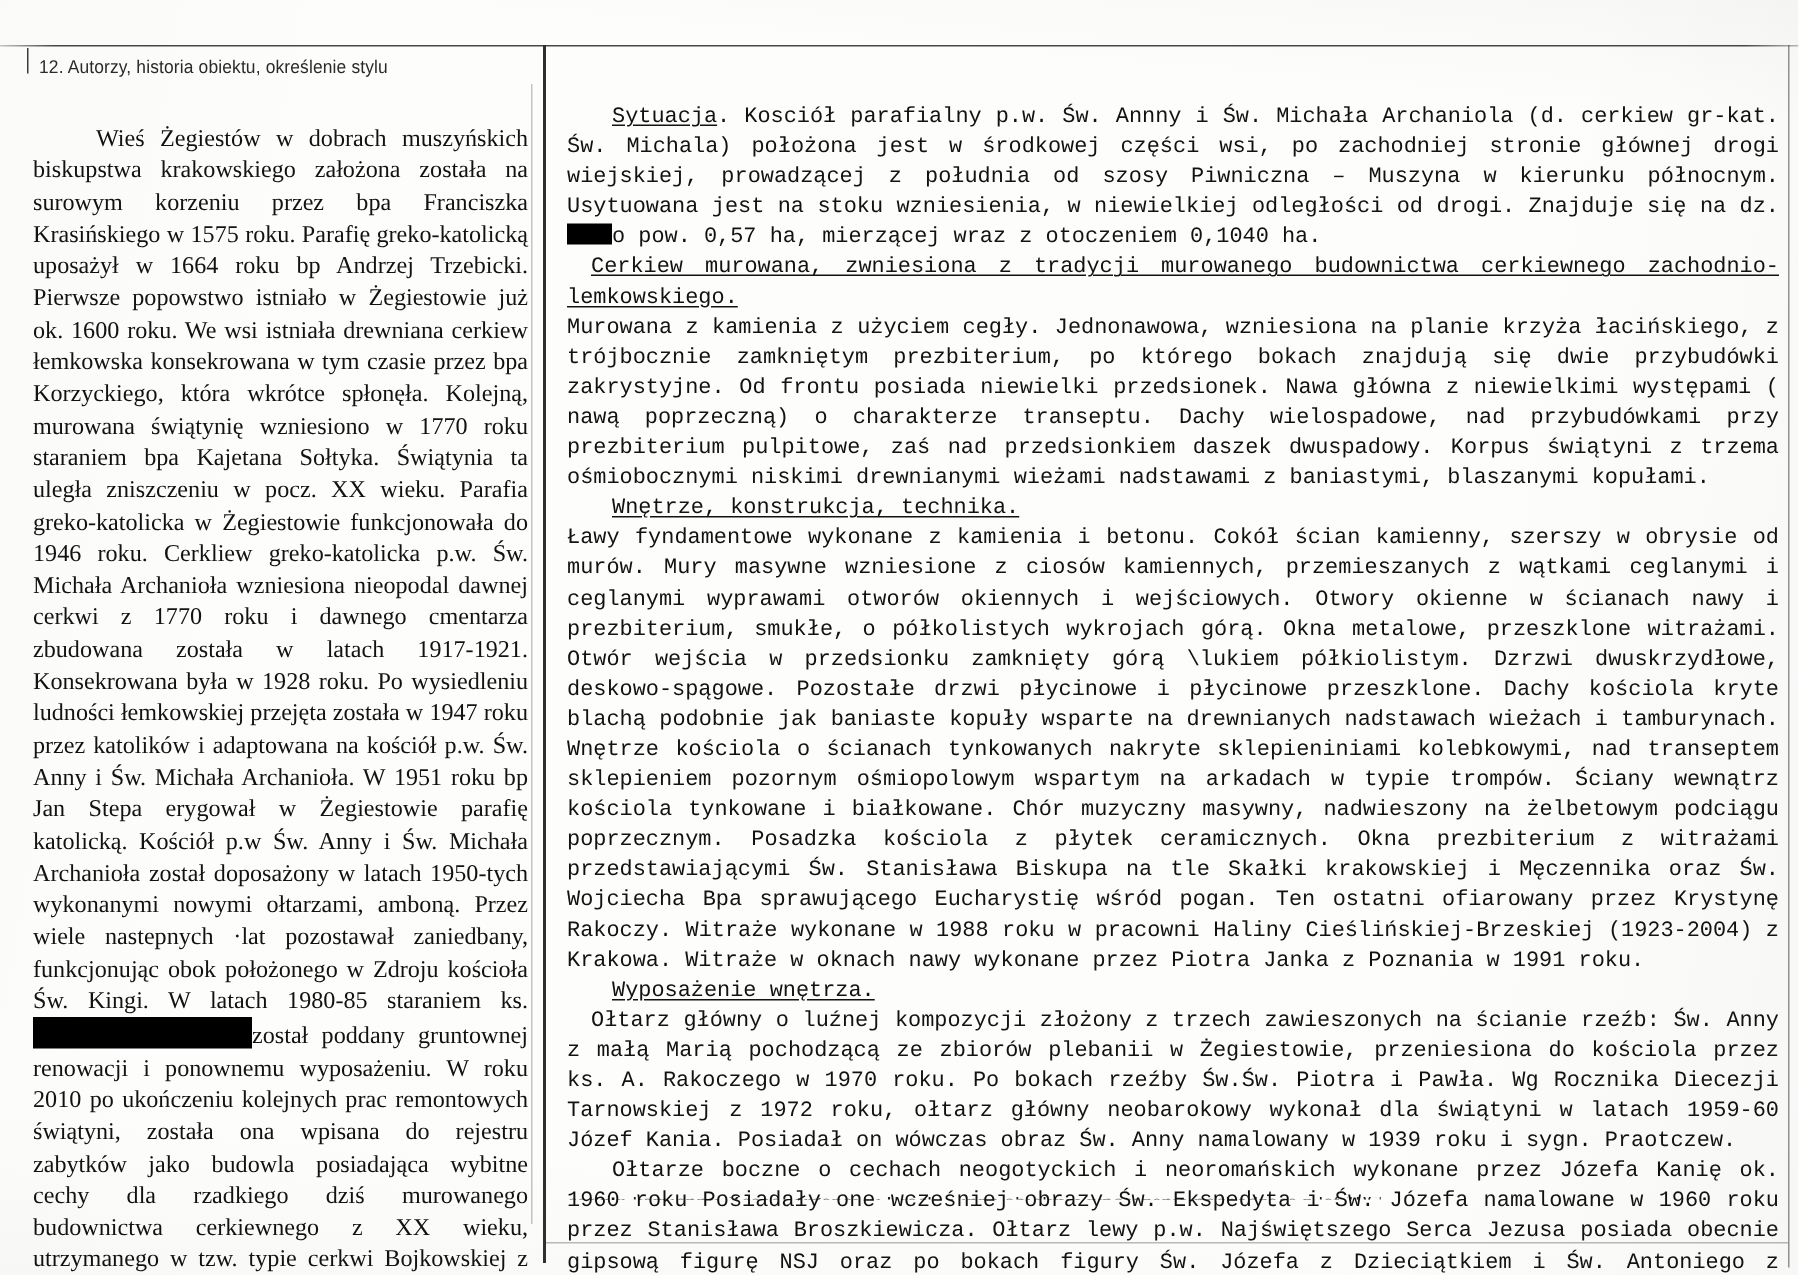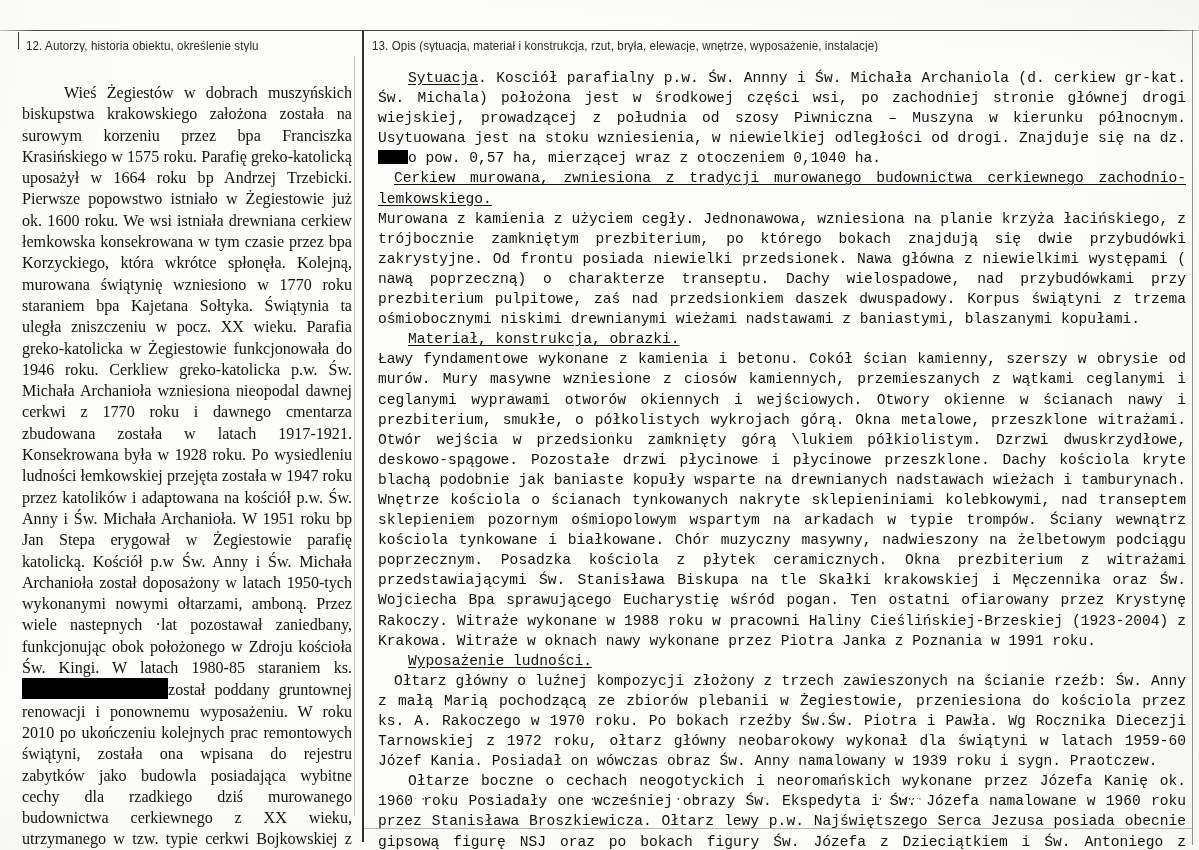--- a/index.html
+++ b/index.html
@@ -196,38 +196,37 @@
 
   <div class="rule-top"></div>
   <div class="tick-left"></div>
   <div class="rule-vertical"></div>
   <div class="rule-col1-right"></div>
   <div class="rule-right"></div>
   <div class="rule-bottom"></div>
 
   <div class="header-band">
     <div class="caption caption-12">12. Autorzy, historia obiektu, określenie stylu</div>
-    <div class="caption caption-13">13. Opis (sytuacja, materiał i konstrukcja, rzut, bryła, elewacje, wnętrze, wyposażenie, instalacje)</div>
   </div>
 
   <div class="col-left">
     <p class="indent"><span>Wieś Żegiestów w dobrach muszyńskich biskupstwa krakowskiego założona została na surowym korzeniu przez bpa Franciszka Krasińskiego w 1575 roku. Parafię greko-katolicką uposażył w 1664 roku bp Andrzej Trzebicki. Pierwsze popowstwo istniało w Żegiestowie już ok. 1600 roku. We wsi istniała drewniana cerkiew łemkowska konsekrowana w tym czasie przez bpa Korzyckiego, która wkrótce spłonęła. Kolejną, murowana świątynię wzniesiono w 1770 roku staraniem bpa Kajetana Sołtyka. Świątynia ta uległa zniszczeniu w pocz. XX wieku. Parafia greko-katolicka w Żegiestowie funkcjonowała do 1946 roku. Cerkliew greko-katolicka p.w. Św. Michała Archanioła wzniesiona nieopodal dawnej cerkwi z 1770 roku i dawnego cmentarza zbudowana została w latach 1917-1921. Konsekrowana była w 1928 roku. Po wysiedleniu ludności łemkowskiej przejęta została w 1947 roku przez katolików i adaptowana na kościół p.w. Św. Anny i Św. Michała Archanioła. W 1951 roku bp Jan Stepa erygował w Żegiestowie parafię katolicką. Kościół p.w Św. Anny i Św. Michała Archanioła został doposażony w latach 1950-tych wykonanymi nowymi ołtarzami, amboną. Przez wiele nastepnych ·lat pozostawał zaniedbany, funkcjonując obok położonego w Zdroju kościoła Św. Kingi. W latach 1980-85 staraniem ks.</span><span class="redaction redaction-left"></span><span>został poddany gruntownej renowacji i ponownemu wyposażeniu. W roku 2010 po ukończeniu kolejnych prac remontowych świątyni, została ona wpisana do rejestru zabytków jako budowla posiadająca wybitne cechy dla rzadkiego dziś murowanego budownictwa cerkiewnego z XX wieku, utrzymanego w tzw. typie cerkwi Bojkowskiej z terenu Zachodniej Łemkowszczyzny.</span></p>
   </div>
 
   <div class="col-right">
 
     <p class="indent"><span class="sec-head">Sytuacja</span><span>. Kosciół parafialny p.w. Św. Annny i Św. Michała Archaniola (d. cerkiew gr-kat. Św. Michala) położona jest w środkowej części wsi, po zachodniej stronie głównej drogi wiejskiej, prowadzącej z południa od szosy Piwniczna – Muszyna w kierunku północnym. Usytuowana jest na stoku wzniesienia, w niewielkiej odległości od drogi. Znajduje się na dz.</span><span class="redaction redaction-right"></span><span>o pow. 0,57 ha,  mierzącej wraz z otoczeniem 0,1040 ha.</span></p>
 
     <p><span class="sec-head-block indent-sm">Cerkiew  murowana,  zwniesiona  z  tradycji  murowanego  budownictwa  cerkiewnego  zachodnio-lemkowskiego.</span><span>Murowana z kamienia z użyciem cegły. Jednonawowa, wzniesiona na planie krzyża łacińskiego, z trójbocznie zamkniętym prezbiterium, po którego bokach znajdują się dwie przybudówki zakrystyjne. Od frontu posiada niewielki przedsionek. Nawa główna z niewielkimi występami ( nawą poprzeczną) o charakterze transeptu.  Dachy wielospadowe, nad przybudówkami przy prezbiterium pulpitowe, zaś nad przedsionkiem daszek dwuspadowy. Korpus świątyni z trzema ośmiobocznymi niskimi drewnianymi wieżami nadstawami z baniastymi, blaszanymi kopułami.</span></p>
 
-    <p class="indent"><span class="sec-head">Materiał, konstrukcja, obrazki.</span></p>
+    <p class="indent"><span class="sec-head">Wnętrze, konstrukcja, technika.</span></p>
 
     <p><span>Ławy fyndamentowe wykonane z kamienia i betonu. Cokół ścian kamienny, szerszy w obrysie od murów. Mury masywne wzniesione z ciosów kamiennych, przemieszanych z wątkami ceglanymi i ceglanymi wyprawami otworów okiennych i wejściowych. Otwory okienne w ścianach nawy i prezbiterium, smukłe, o półkolistych wykrojach górą. Okna metalowe, przeszklone witrażami. Otwór wejścia w przedsionku zamknięty górą \lukiem półkiolistym. Dzrzwi dwuskrzydłowe, deskowo-spągowe. Pozostałe drzwi płycinowe i płycinowe przeszklone. Dachy kościola kryte blachą podobnie jak baniaste kopuły wsparte na drewnianych nadstawach wieżach i tamburynach. Wnętrze kościola o ścianach tynkowanych nakryte sklepieniniami kolebkowymi, nad transeptem sklepieniem pozornym ośmiopolowym wspartym na arkadach w typie trompów. Ściany wewnątrz kościola tynkowane i białkowane. Chór muzyczny masywny, nadwieszony na żelbetowym podciągu poprzecznym. Posadzka kościola z płytek ceramicznych. Okna prezbiterium z witrażami przedstawiającymi Św. Stanisława Biskupa na tle Skałki krakowskiej i Męczennika oraz  Św. Wojciecha Bpa sprawującego Eucharystię wśród pogan. Ten ostatni ofiarowany przez Krystynę Rakoczy. Witraże wykonane w 1988 roku w pracowni Haliny Cieślińskiej-Brzeskiej (1923-2004) z Krakowa. Witraże w oknach nawy wykonane przez Piotra Janka z Poznania  w 1991 roku.</span></p>
 
-    <p class="indent"><span class="sec-head">Wyposażenie ludności.</span></p>
+    <p class="indent"><span class="sec-head">Wyposażenie wnętrza.</span></p>
 
     <p class="indent-sm"><span>Ołtarz  główny o luźnej kompozycji złożony z trzech zawieszonych na ścianie rzeźb: Św. Anny z małą Marią pochodzącą ze zbiorów plebanii w Żegiestowie, przeniesiona do kościola przez ks. A. Rakoczego w 1970 roku. Po bokach rzeźby Św.Św. Piotra i Pawła. Wg Rocznika Diecezji Tarnowskiej z 1972 roku, ołtarz główny neobarokowy wykonał dla świątyni w latach 1959-60 Józef Kania. Posiadał on wówczas obraz Św. Anny namalowany w 1939 roku i sygn. Praotczew.</span></p>
 
     <p class="indent"><span>Ołtarze boczne o cechach neogotyckich i neoromańskich wykonane przez Józefa Kanię ok. 1960 roku Posiadały one wcześniej obrazy Św. Ekspedyta i Św. Józefa namalowane w 1960 roku przez Stanisława Broszkiewicza. Ołtarz lewy p.w. Najświętszego Serca Jezusa posiada obecnie gipsową figurę NSJ oraz po bokach figury Św. Józefa z Dzieciątkiem i Św. Antoniego z Dzieciątkiem W szczycie znajduje się obrazek Św. Józefa (wzmiankowane także Św. Huberta i Św. Kingi). Ołtarz boczny prawy p.w.  MB Wspomożenia wiernych z figurą MB Fatimskiej, a po bokach z figurmi Św. Teresy i Św. Józefa. W zwieńczeniu posiada trzy obrazki: Św. Edwarda, Św. Ekspedyta i Św. Jana Chrzciciela. Ponadto w kościele kropielnica z 1958 roku wykonana przez Józefa Kanię. Krzyż ołtarzowy z XIX w., lichtarz rokokowy z XVIII/XIXw. Feretrony z XVIII i XIX z dawnego wyposażenia cerkiewnego oraz krucyfiks na zewnętrznej ścianie</span></p>
 
   </div>
 
   <div class="clipped-line">
     <span>cerkwi kamienny. Zespół organowy Bracki i inne obiekty wyposażenia pochodzące z lat 1965</span>
   </div>

